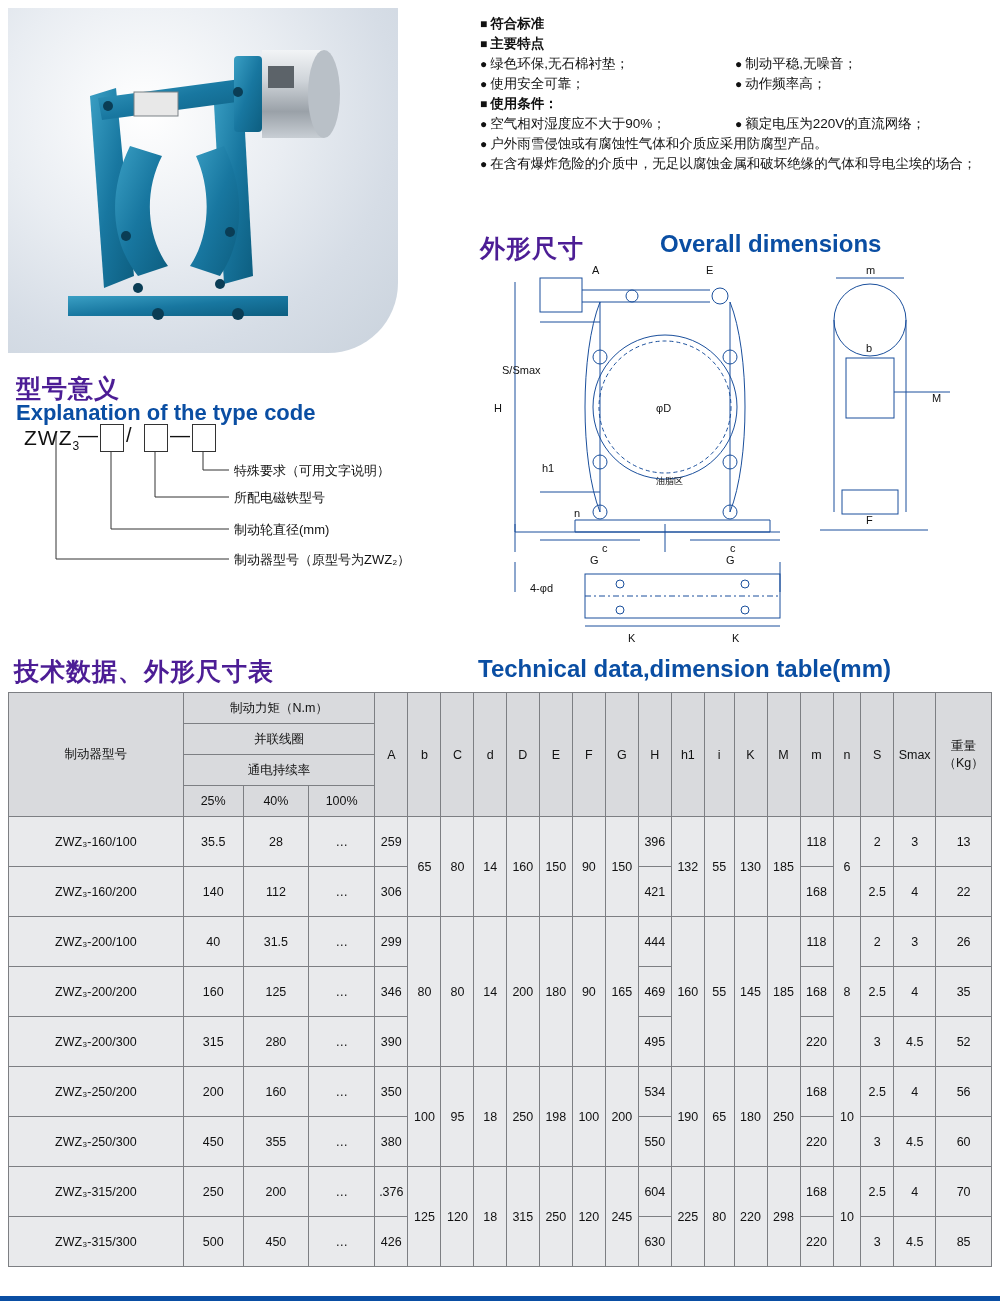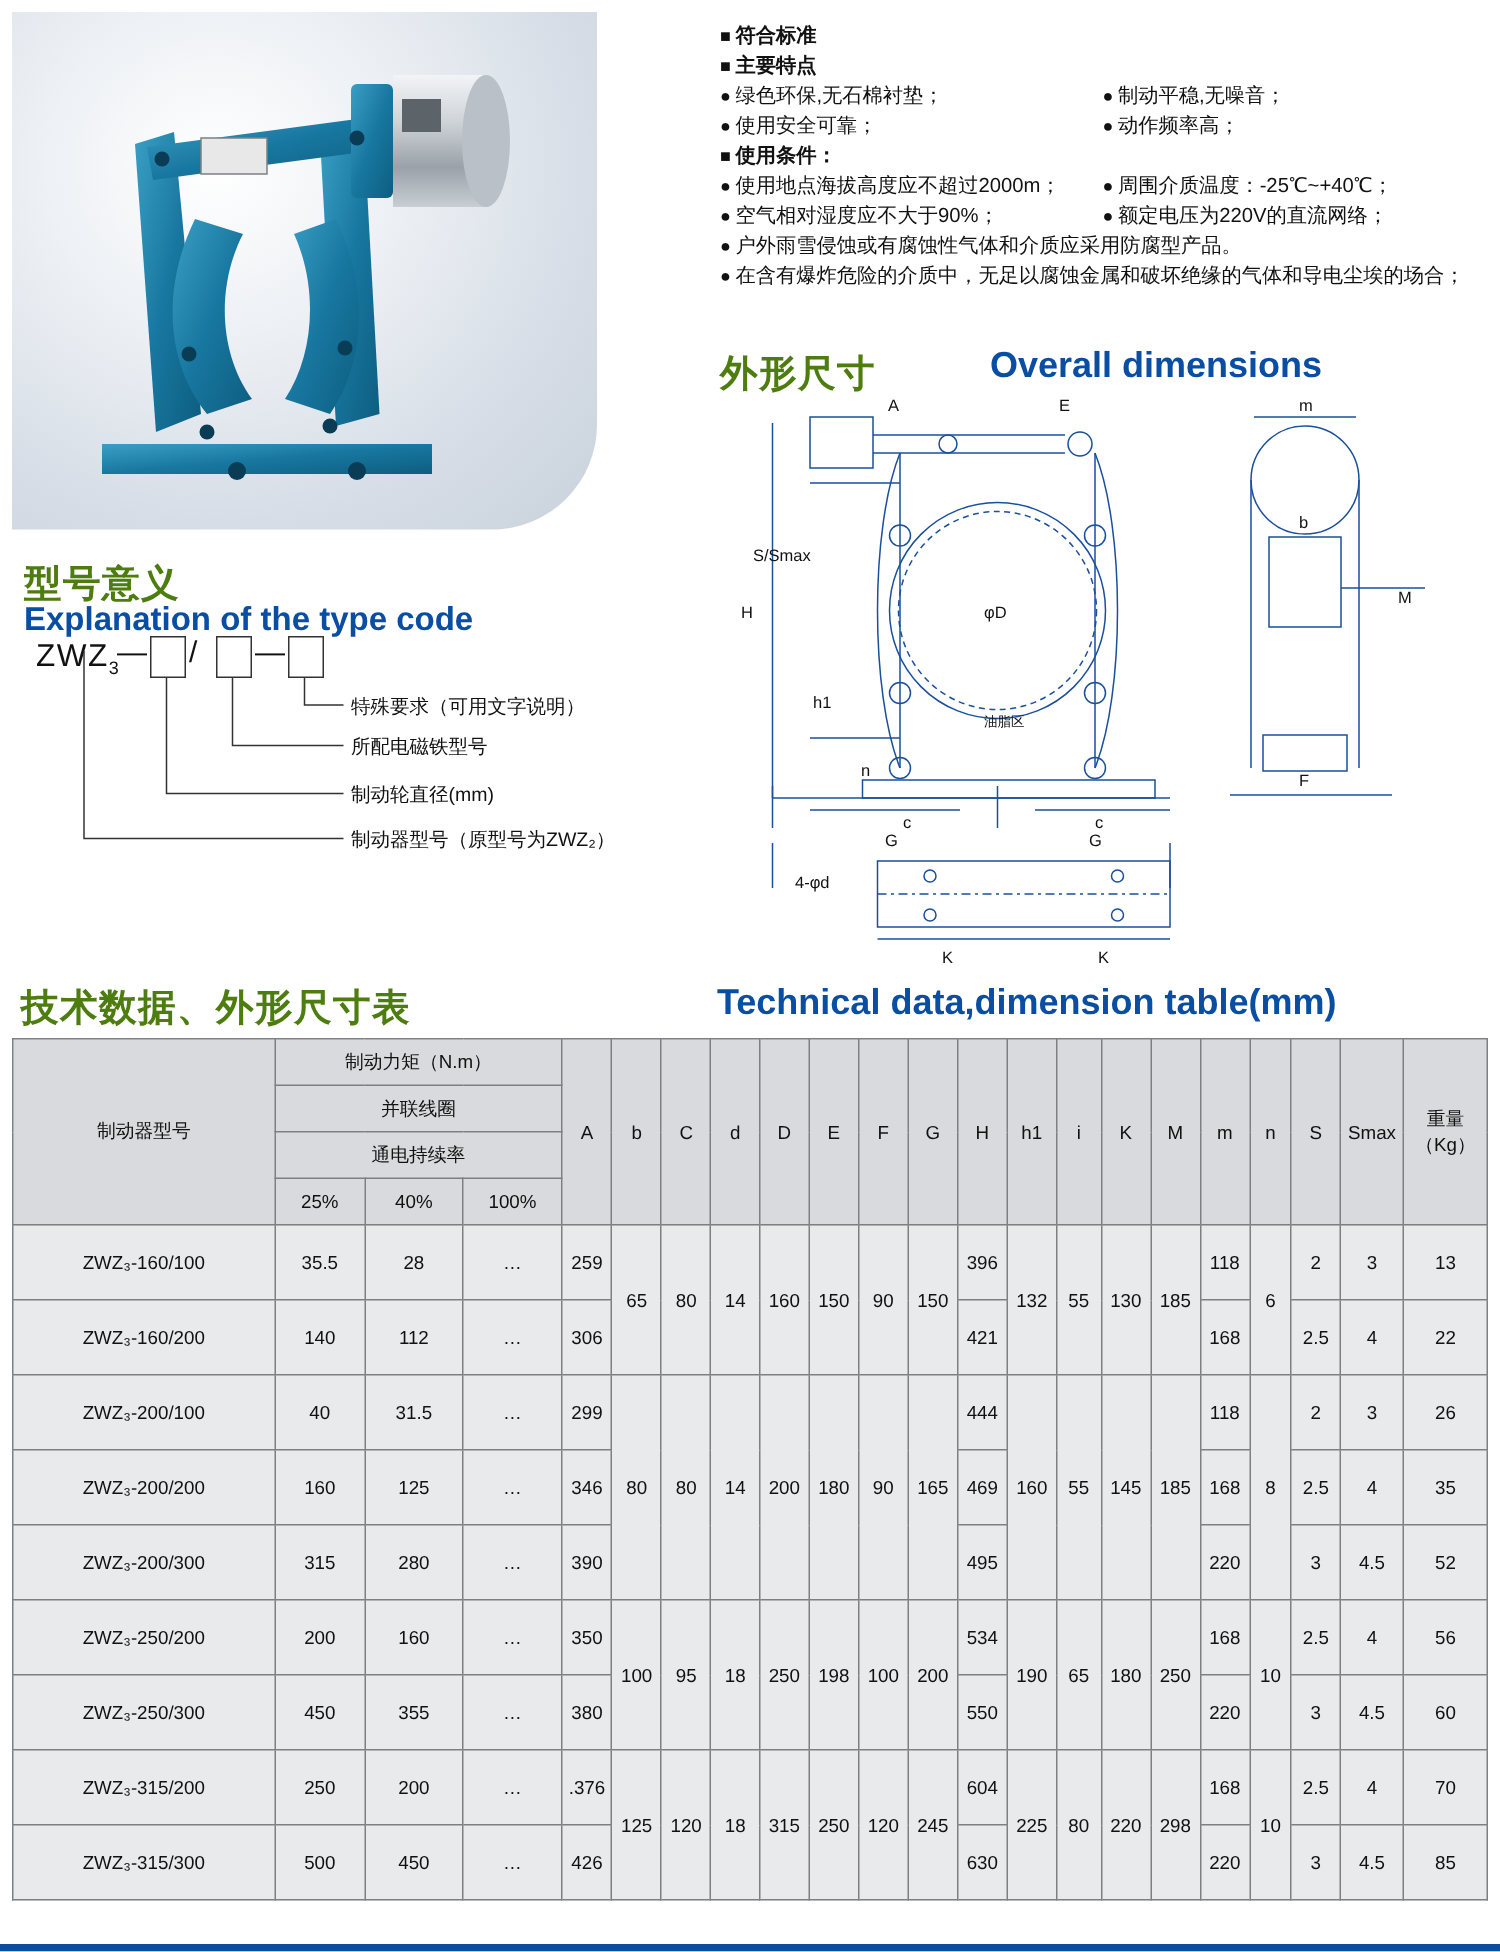--- a/index.html
+++ b/index.html
@@ -22,21 +22,21 @@
   .brake svg{display:block;}
   
   .specs{position:absolute;left:480px;top:14px;width:510px;font-size:13.5px;line-height:20px;}
   .specs .hd{font-weight:bold;}
   .specs .row{display:flex;}
   .specs .col{width:50%;}
   .sq:before{content:"\25A0";margin-right:3px;font-size:12px;}
   .ci:before{content:"\25CF";margin-right:3px;font-size:12px;}
   .specs div{white-space:nowrap;}
   
-  .h-cn{font-size:25px;font-weight:bold;color:#4d7c0f;letter-spacing:1px;}
+  .h-cn{font-size:25px;font-weight:bold;color:#4c1d95;letter-spacing:1px;}
   .h-en{font-size:24px;font-weight:bold;color:#0a4ea3;letter-spacing:0px;}
   #typecode-title{position:absolute;left:16px;top:372px;}
   #typecode-title-en{position:absolute;left:16px;top:400px;font-size:22px;}
   #dim-title{position:absolute;left:480px;top:232px;}
   #dim-title-en{position:absolute;left:660px;top:230px;}
   
   .tc{position:absolute;left:16px;top:418px;width:450px;height:205px;}
   .tc .zwz{position:absolute;left:8px;top:8px;font-size:21px;letter-spacing:1px;}
   .tc .zwz sub{font-size:12px;}
   .tc .bx{position:absolute;border:1px solid #333;width:22px;height:26px;}
@@ -120,24 +120,20 @@
   <div class="hd sq">主要特点</div>
   <div class="row">
     <div class="col ci">绿色环保,无石棉衬垫；</div>
     <div class="col ci">制动平稳,无噪音；</div>
   </div>
   <div class="row">
     <div class="col ci">使用安全可靠；</div>
     <div class="col ci">动作频率高；</div>
   </div>
   <div class="hd sq">使用条件：</div>
-  <div class="row">
-    <div class="col ci">使用地点海拔高度应不超过2000m；</div>
-    <div class="col ci">周围介质温度：-25℃~+40℃；</div>
-  </div>
   <div class="row">
     <div class="col ci">空气相对湿度应不大于90%；</div>
     <div class="col ci">额定电压为220V的直流网络；</div>
   </div>
   <div class="ci">户外雨雪侵蚀或有腐蚀性气体和介质应采用防腐型产品。</div>
   <div class="ci">在含有爆炸危险的介质中，无足以腐蚀金属和破坏绝缘的气体和导电尘埃的场合；</div>
 </div>
 
 <div class="h-cn" id="typecode-title">型号意义</div>
 <div class="h-en" id="typecode-title-en">Explanation of the type code</div>

